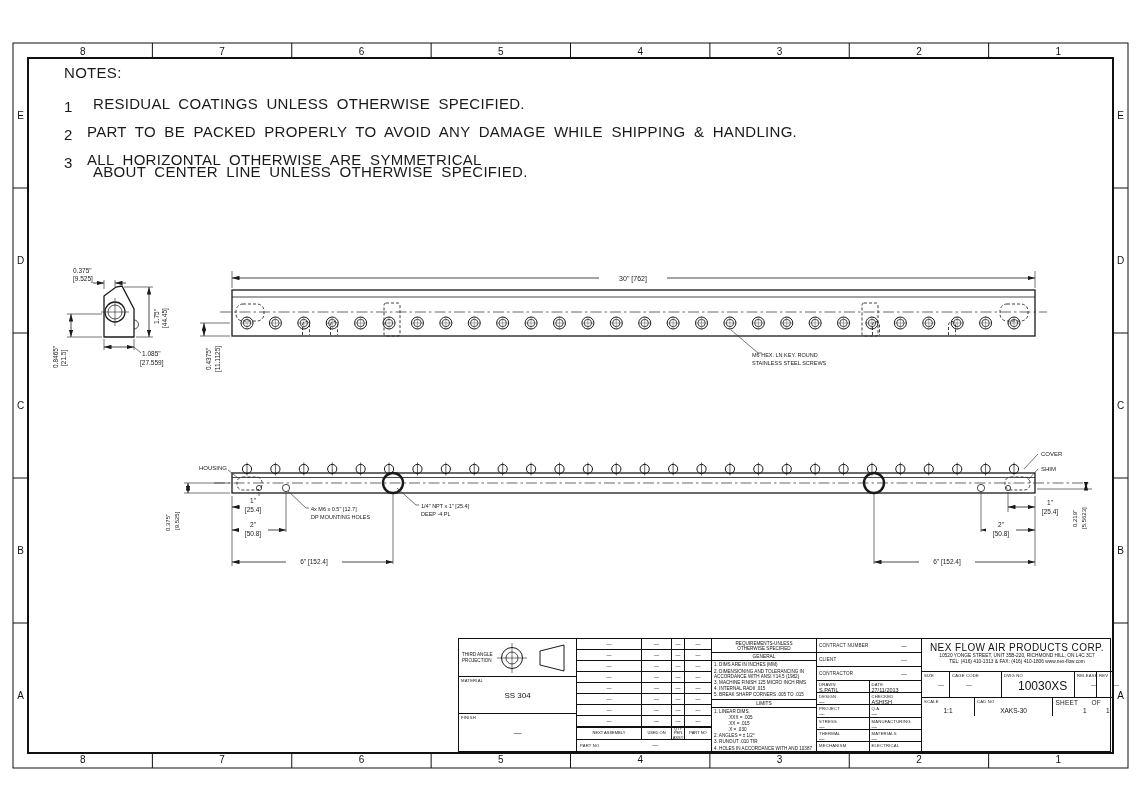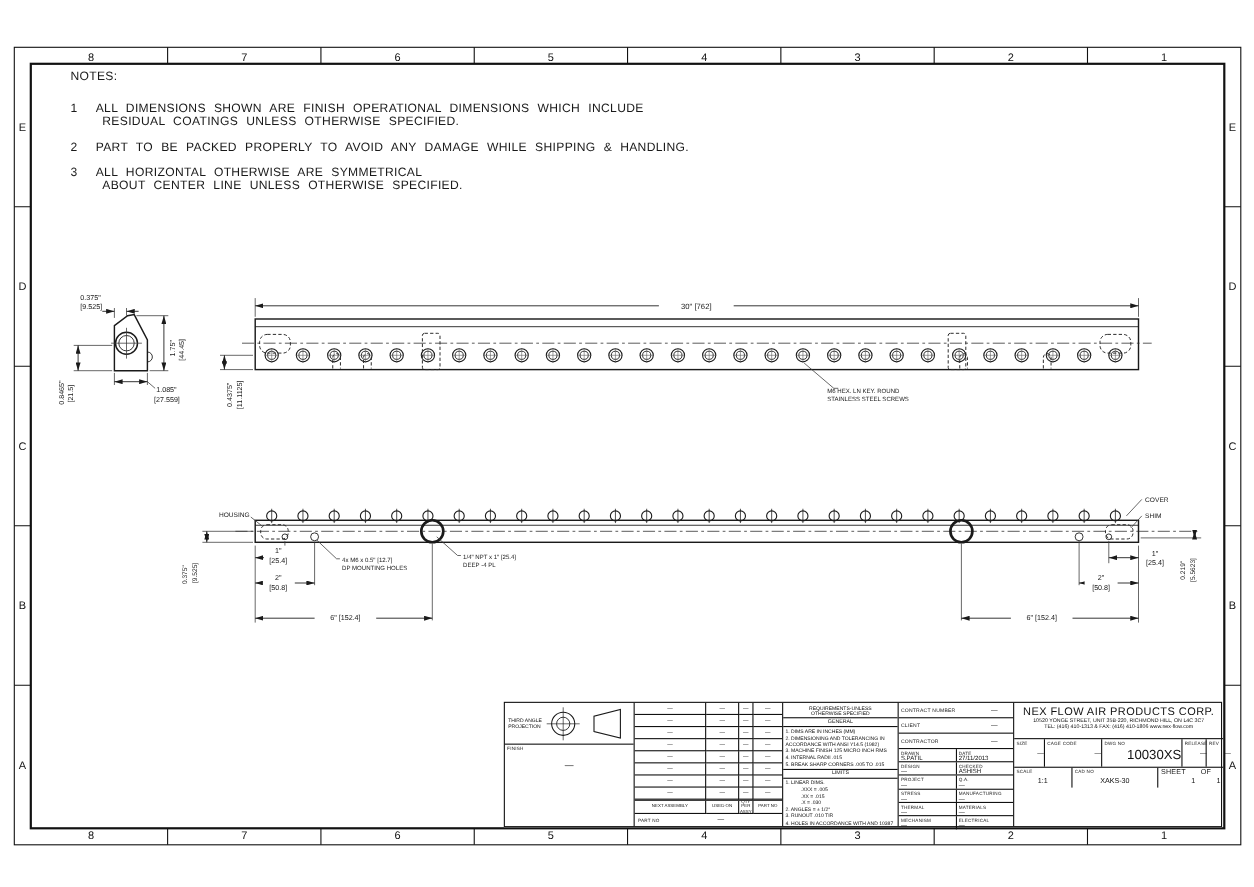--- a/index.html
+++ b/index.html
@@ -11,21 +11,21 @@
   .t7{font-size:7px}.t65{font-size:6.5px}.t6{font-size:6px}.t55{font-size:5.5px}
   .zl{font-size:10px;fill:#111}
   .ol{fill:none;stroke:#1a1a1a;stroke-width:1.3}
   .tl{fill:none;stroke:#1a1a1a;stroke-width:.8}
   .xl{fill:none;stroke:#3a3a3a;stroke-width:.7}
   .dl{fill:none;stroke:#1a1a1a;stroke-width:.8}
   .cl{fill:none;stroke:#2a2a2a;stroke-width:.7;stroke-dasharray:11 3 2.5 3}
   .hd{fill:none;stroke:#2a2a2a;stroke-width:.9;stroke-dasharray:3 2}
   .wbg{fill:#fff}
   
-  .notes{position:absolute;left:64px;top:64px;font-size:11px;letter-spacing:.3px;
+  .notes{position:absolute;left:64px;top:64px;font-size:15px;letter-spacing:.3px;
          word-spacing:4px;color:#1a1a1a}
   .notes .nh{margin-bottom:17px}
   .note{display:flex;margin-bottom:11px}
   .nn{width:23px;flex:none}
   .nt div{line-height:12px}
   .nt .ind{margin-left:6px}
   
   #tblock{left:458px;top:638px;width:653px;height:114px;border:1.5px solid #111;background:#fff}
   .tb{position:absolute;top:0;height:100%;border-left:1px solid #111;box-sizing:border-box}
   .lab{font-size:4.2px;color:#222;letter-spacing:.2px}
@@ -67,21 +67,21 @@
   .co-name{text-align:center;font-size:10px;letter-spacing:.4px;padding-top:3px;white-space:nowrap}
   .co-sub{text-align:center;font-size:4.8px;line-height:6px;white-space:nowrap}
   .co-title{border-top:1px solid #111;position:relative;text-align:center}
   .co-title .lab{position:absolute;left:2px;top:1px}
   .co-t1{font-size:8.5px;padding-top:7px;letter-spacing:.3px}
   .co-t2{font-size:8.5px;letter-spacing:.3px;padding-top:3px}
   .sizerow{border-top:1px solid #111;display:flex;height:25px}
   .sizerow>div{box-sizing:border-box;position:relative}
   .sizerow>div+div{border-left:1px solid #111}
   .sizerow .lab{position:absolute;top:1px;left:2px;white-space:nowrap}
-  .sizerow .val{position:absolute;left:16px;right:0;top:10px;text-align:right}
+  .sizerow .val{position:absolute;left:16px;right:0;top:10px;text-align:left}
   .dwgval{font-size:12px!important;top:7px!important}
   .scalerow{border-top:1px solid #111;display:flex;height:18px}
   .scalerow>div{box-sizing:border-box;position:relative;display:flex;align-items:flex-end;padding-bottom:2px}
   .scalerow>div+div{border-left:1px solid #111}
   .scalerow .lab{position:absolute;top:1px;left:2px}
   .scalerow .val{width:100%;text-align:center;font-size:6.5px}
   .sheetcell{justify-content:space-around}
   .sheetcell span{font-size:6.5px}
   .sheetcell .lab{position:static;align-self:flex-start;padding-top:1px}
 </style>
@@ -406,21 +406,20 @@
     <text class="t55" x="421" y="508">1/4" NPT x 1" [25.4]</text>
     <text class="t55" x="421" y="515.5">DEEP -4 PL</text>
   </g>
 </svg>
 
 <div class="notes">
   <div class="nh">NOTES:</div>
   <div class="note">
     <span class="nn">1</span>
     <div class="nt">
-      <div>ALL DIMENSIONS SHOWN ARE FINISH OPERATIONAL DIMENSIONS WHICH INCLUDE</div>
       <div class="ind">RESIDUAL COATINGS UNLESS OTHERWISE SPECIFIED.</div>
     </div>
   </div>
   <div class="note">
     <span class="nn">2</span>
     <div class="nt">
         <div>PART TO BE PACKED PROPERLY TO AVOID ANY DAMAGE WHILE SHIPPING &amp; HANDLING.</div>
       </div>
   </div>
   <div class="note">
@@ -442,20 +441,24 @@
           <div>PROJECTION</div>
         </div>
         <svg width="76" height="34" viewBox="0 0 76 34">
           <circle cx="18" cy="17" r="10.5" fill="none" stroke="#1a1a1a" stroke-width="1"></circle>
           <circle cx="18" cy="17" r="6" fill="none" stroke="#1a1a1a" stroke-width="0.8"></circle>
           <path d="M3,17 H33 M18,2 V32" stroke="#1a1a1a" stroke-width="0.6" fill="none"></path>
           <path d="M46,10 L46,24 L70,30 L70,4 Z" fill="none" stroke="#1a1a1a" stroke-width="1"></path>
         </svg>
       </div>
     </div>
+    <div class="prow" style="height:37px">
+      <span class="lab" style="position:absolute;left:2px;top:1px">MATERIAL</span>
+      <div class="cellval" style="top:14px">SS 304</div>
+    </div>
     <div class="prow" style="height:36px">
       <span class="lab" style="position:absolute;left:2px;top:1px">FINISH</span>
       <div class="cellval" style="top:14px">—</div>
     </div>
   </div>
 
   <div class="tb" style="left:117px;width:135px">
     <div class="pt" id="parts-rows" style="height:88px">
         <div>—</div>
         <div>—</div>

